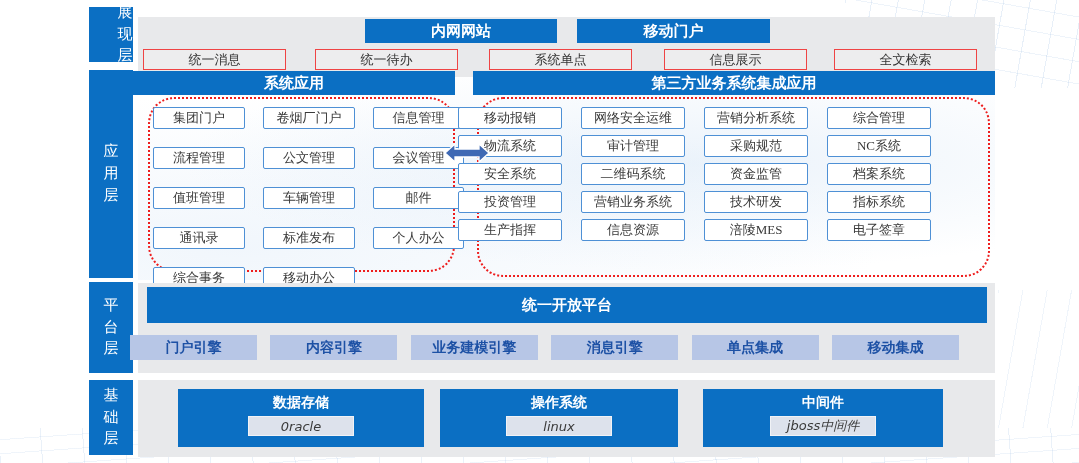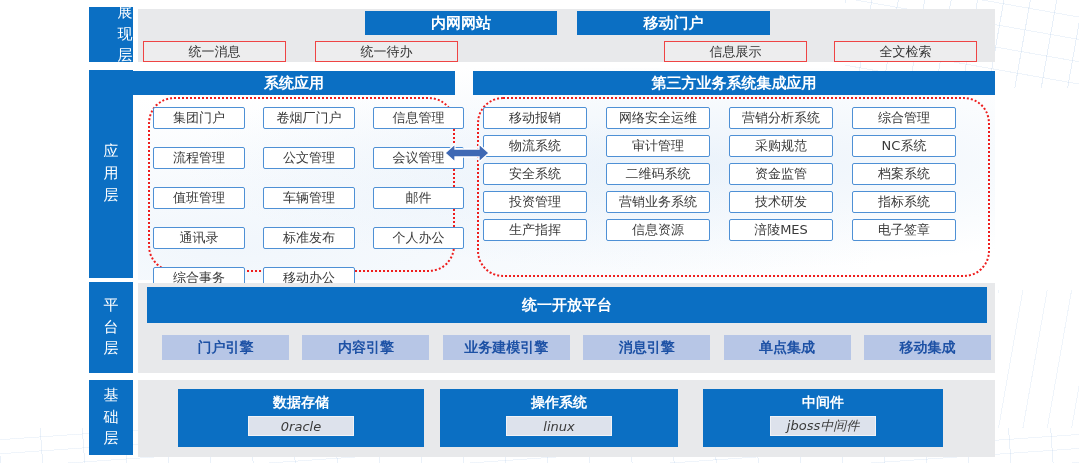--- a/index.html
+++ b/index.html
@@ -22,21 +22,21 @@
   
   .layer-tab{position:absolute;left:89px;width:44px;background:#0b6fc3;color:#ffffff;
     display:flex;align-items:center;justify-content:center;font-size:15px;box-sizing:border-box;}
   .layer-tab span{display:block;width:17px;line-height:1.45;text-align:center;word-break:break-all;}
   #layer-presentation{top:7px;height:55px;padding-left:28px;}
   #layer-application{top:70px;height:208px;}
   #layer-platform{top:282px;height:91px;}
   #layer-foundation{top:380px;height:75px;}
 
   .panel{position:absolute;left:138px;width:857px;background:#e8e9eb;}
-  #panel-presentation{top:9px;height:53px;}
+  #panel-presentation{top:17px;height:60px;}
   #panel-platform{top:283px;height:90px;}
   #panel-foundation{top:380px;height:77px;}
 
   .bluebar{position:absolute;background:#0b6fc3;color:#ffffff;font-weight:bold;font-size:15px;
     display:flex;align-items:center;justify-content:center;box-sizing:border-box;}
 
   
   #portal-intranet{left:227px;top:2px;width:192px;height:24px;}
   #portal-mobile{left:439px;top:2px;width:193px;height:24px;}
   .svc{position:absolute;top:32px;height:21px;width:143px;background:#ededee;border:1px solid #ef4444;
@@ -44,29 +44,29 @@
   #svc-0{left:5px;} #svc-1{left:177px;} #svc-2{left:351px;} #svc-3{left:526px;} #svc-4{left:696px;}
 
   
   #hdr-system{left:133px;top:71px;width:322px;height:24px;}
   #hdr-thirdparty{left:473px;top:71px;width:522px;height:24px;}
   .dotted{position:absolute;border:2px dotted #ee1d1d;border-radius:26px;box-sizing:border-box;}
   #group-system{left:148px;top:97px;width:307px;height:175px;}
   #group-thirdparty{left:477px;top:97px;width:513px;height:180px;}
   .grid3{position:absolute;left:153px;top:107px;display:grid;
     grid-template-columns:92px 92px 91px;column-gap:11px;row-gap:6px;grid-auto-rows:22px;gap:18px;}
-  .grid4{position:absolute;left:483px;top:107px;display:grid;
-    grid-template-columns:104px 104px 104px 104px;column-gap:19px;row-gap:6px;grid-auto-rows:22px;}
+  .grid4{position:absolute;left:458px;top:107px;display:grid;
+    grid-template-columns:104px 104px 104px 104px;column-gap:19px;row-gap:6px;grid-auto-rows:22px;font-family:Liberation Serif, serif;}
   .appbox{background:#ffffff;border:1px solid #4e90d5;border-radius:2px;color:#3a3a3a;font-size:13px;
     display:flex;align-items:center;justify-content:center;box-sizing:border-box;white-space:nowrap;}
   #sync-arrow{position:absolute;left:444px;top:141px;width:46px;height:24px;}
 
   
   #platform-bar{left:147px;top:287px;width:840px;height:36px;}
-  #engine-row{position:absolute;left:162px;top:335px;width:829px;height:25px;
+  #engine-row{position:absolute;left:130px;top:335px;width:829px;height:25px;
     display:flex;justify-content:space-between;}
   .engine{width:127px;height:25px;background:#b7c6e6;color:#1d51a5;font-weight:bold;font-size:14px;
     display:flex;align-items:center;justify-content:center;}
 
   
   .fbox{position:absolute;top:389px;height:58px;background:#0b6fc3;display:flex;flex-direction:column;
     align-items:center;box-sizing:border-box;}
   #fbox-0{left:178px;width:246px;} #fbox-1{left:440px;width:238px;} #fbox-2{left:703px;width:240px;}
   .ftitle{color:#ffffff;font-weight:bold;font-size:14px;margin-top:5px;line-height:16px;}
   .fitem{margin-top:6px;width:106px;height:20px;background:#dde2ec;border:1px solid #f0f2f6;
@@ -93,20 +93,21 @@
     </div>
   <div class="layer-tab" id="layer-foundation">
       <span>基础层</span>
     </div>
 
   <div class="panel" id="panel-presentation">
     <div class="bluebar" id="portal-intranet">内网网站</div>
     <div class="bluebar" id="portal-mobile">移动门户</div>
     <div class="svc" id="svc-0">统一消息</div>
     <div class="svc" id="svc-1">统一待办</div>
+    <div class="svc" id="svc-2">系统单点</div>
     <div class="svc" id="svc-3">信息展示</div>
     <div class="svc" id="svc-4">全文检索</div>
   </div>
 
   <div class="bluebar" id="hdr-system">系统应用</div>
   <div class="bluebar" id="hdr-thirdparty">第三方业务系统集成应用</div>
 
   <div class="dotted" id="group-system"></div>
   <div class="dotted" id="group-thirdparty"></div>
 

